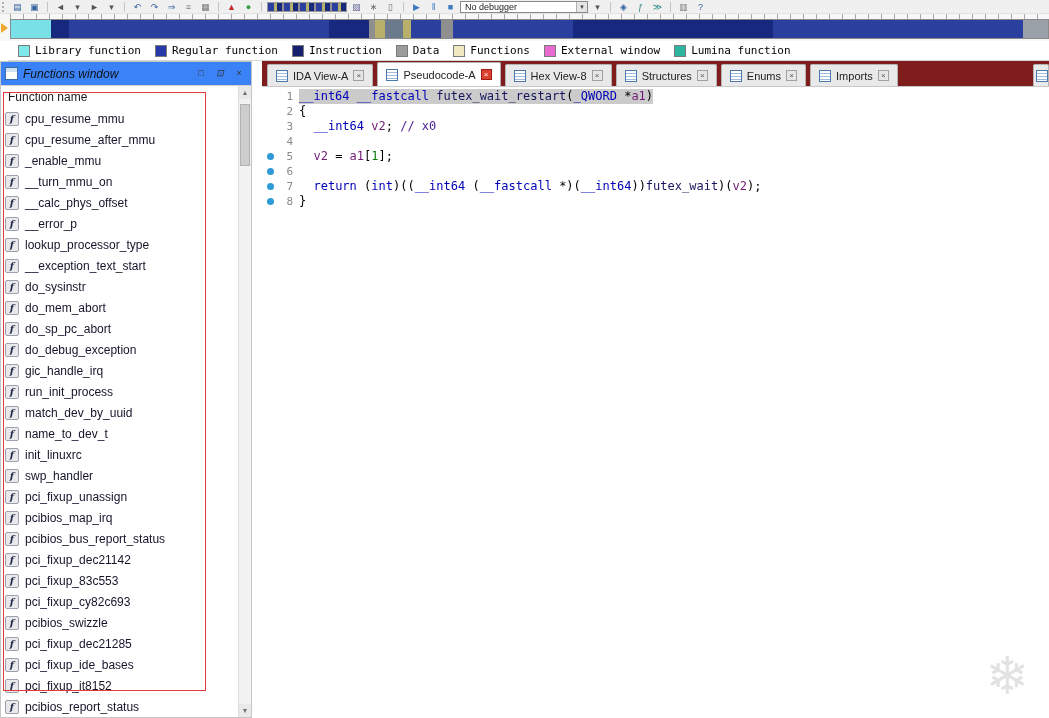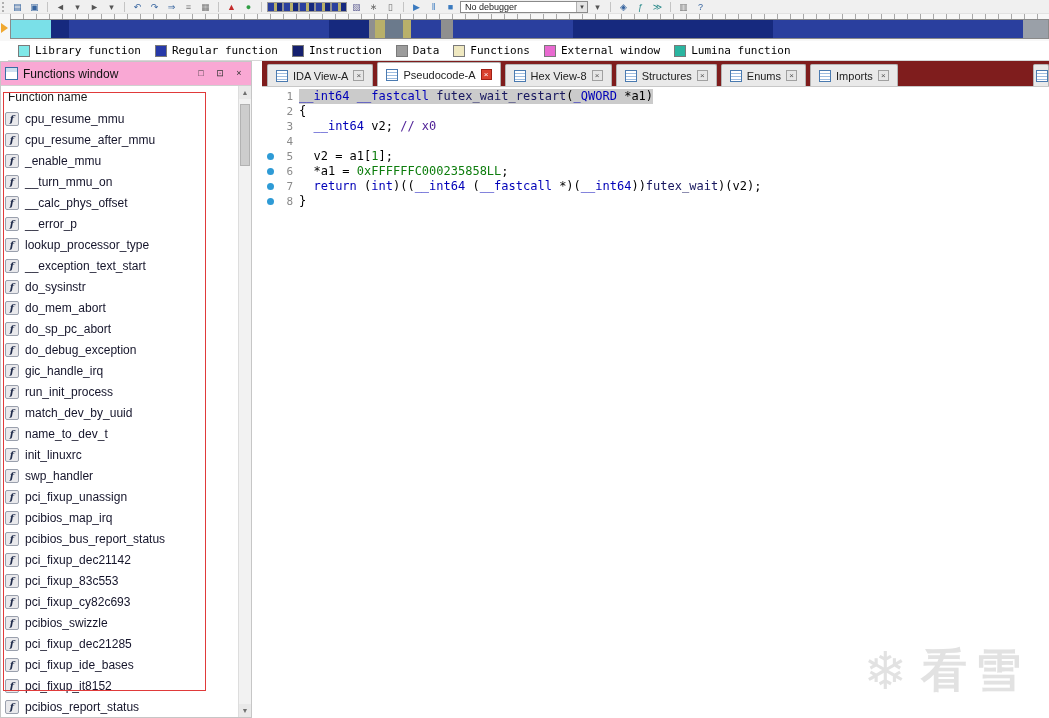--- a/index.html
+++ b/index.html
@@ -32,22 +32,22 @@
   
   .legend { position:absolute; top:41px; left:8px; right:0; height:20px; background:#fff;
             border-bottom:1px solid #d6d6d6; display:flex; align-items:center; gap:14px; padding-left:10px;
             font-family:"DejaVu Sans Mono",monospace; font-size:11px; color:#000; }
   .legend-item { display:flex; align-items:center; gap:5px; }
   .swatch { width:12px; height:12px; border:1px solid #7a7a7a; }
 
   
   .functions-panel { position:absolute; top:61px; left:0; width:252px; bottom:0; background:#fff;
                      border:1px solid #c6c6c6; overflow:hidden; }
-  .panel-title { height:24px; background:#f9a8d4; border-bottom:1px solid #d0d0d0; display:flex;
-                 align-items:center; gap:5px; padding:0 4px; font-size:12px; color:#111; }
+  .panel-title { height:24px; background:#3b82f6; border-bottom:1px solid #d0d0d0; display:flex;
+                 align-items:center; gap:5px; padding:0 4px; font-size:12px; color:#111;font-style:italic; }
   .win-icon { width:13px; height:13px; border:1px solid #3a6ea5; background:linear-gradient(#cfe0f0 0 4px,#fff 4px); flex:0 0 auto; }
   .pt-buttons { margin-left:auto; display:flex; gap:3px; }
   .pt-btn { width:16px; height:15px; font-size:9px; line-height:15px; text-align:center; color:#333; cursor:default; }
   .col-header { height:22px; display:flex; align-items:center; padding-left:7px; font-size:12px; color:#1a1a1a; background:#fff; }
   .fn-list { position:absolute; top:46px; left:0; right:13px; bottom:0; overflow:hidden; }
   .fn-row { height:21px; display:flex; align-items:center; gap:6px; padding-left:4px; }
   .fn-icon { width:14px; height:14px; background:#e9e9ec; border:1px solid #9aa0ad; border-radius:2px;
              color:#1e2a4a; font:italic bold 10px "DejaVu Serif",serif; text-align:center; line-height:12px; flex:0 0 auto; }
   .fn-label { font-size:12px; color:#14142a; white-space:nowrap; }
   .fn-scrollbar { position:absolute; top:24px; right:0; width:13px; bottom:0; background:#f2f2f2; border-left:1px solid #ddd; }
@@ -71,21 +71,21 @@
 
   .code-area { position:absolute; top:26px; left:0; right:0; bottom:0; background:#fff;
                font-family:"DejaVu Sans Mono",monospace; font-size:12px; padding:2px 0 0 2px; overflow:hidden; }
   .code-line { height:15px; line-height:15px; display:flex; align-items:center; }
   .gutter-dot { width:12px; display:flex; justify-content:center; align-items:center; flex:0 0 auto; }
   .dot { width:7px; height:7px; border-radius:50%; background:#2e9bd6; }
   .lnum { width:17px; text-align:right; color:#8a8a8a; font-size:11px; margin-right:6px; flex:0 0 auto; }
   .code-text { white-space:pre; }
   .code-text.hl { background:#cbcbcb; }
   .c-kw  { color:#0000b8; }
-  .c-var { color:#000000;margin-top:47px; }
+  .c-var { color:#701a75;margin-top:47px; }
   .c-num { color:#0d7d0d; }
   .c-com { color:#4c1d95; }
   .c-fn  { color:#16165e; }
   .c-pl  { color:#000; }
 
   
   .watermark { position:absolute; right:20px; bottom:16px; display:flex; align-items:center; gap:14px;
                color:#e2e2e2; pointer-events:none; }
   .wm-flake { font-size:52px; line-height:1; }
   .wm-text { font-size:46px; font-weight:bold; letter-spacing:8px; }
@@ -389,37 +389,35 @@
             <span class="dot"></span>
           </span>
           <span class="lnum">5</span>
           <span class="code-text"><span class="c-pl">  </span><span class="c-var">v2</span><span class="c-pl"> = </span><span class="c-var">a1</span><span class="c-pl">[</span><span class="c-num">1</span><span class="c-pl">];</span></span>
         </div>
         <div class="code-line">
           <span class="gutter-dot">
             <span class="dot"></span>
           </span>
           <span class="lnum">6</span>
-          <span class="code-text"><span class="c-pl">  *</span><span class="c-var">a1</span><span class="c-pl"> = </span><span class="c-num">0xFFFFFFC000235858LL</span><span class="c-pl">;</span></span>
         </div>
         <div class="code-line">
           <span class="gutter-dot">
             <span class="dot"></span>
           </span>
           <span class="lnum">7</span>
           <span class="code-text"><span class="c-pl">  </span><span class="c-kw">return</span><span class="c-pl"> (</span><span class="c-kw">int</span><span class="c-pl">)((</span><span class="c-kw">__int64</span><span class="c-pl"> (</span><span class="c-kw">__fastcall</span><span class="c-pl"> *)(</span><span class="c-kw">__int64</span><span class="c-pl">))</span><span class="c-fn">futex_wait</span><span class="c-pl">)(</span><span class="c-var">v2</span><span class="c-pl">);</span></span>
         </div>
         <div class="code-line">
           <span class="gutter-dot">
             <span class="dot"></span>
           </span>
           <span class="lnum">8</span>
           <span class="code-text"><span class="c-pl">}</span></span>
         </div>
       </div>
   </div>
 
   <div class="watermark">
     <span class="wm-flake">❄</span>
-    <span class="wm-text">看雪</span>
   </div>
 
 </div>
 
 </body></html>

